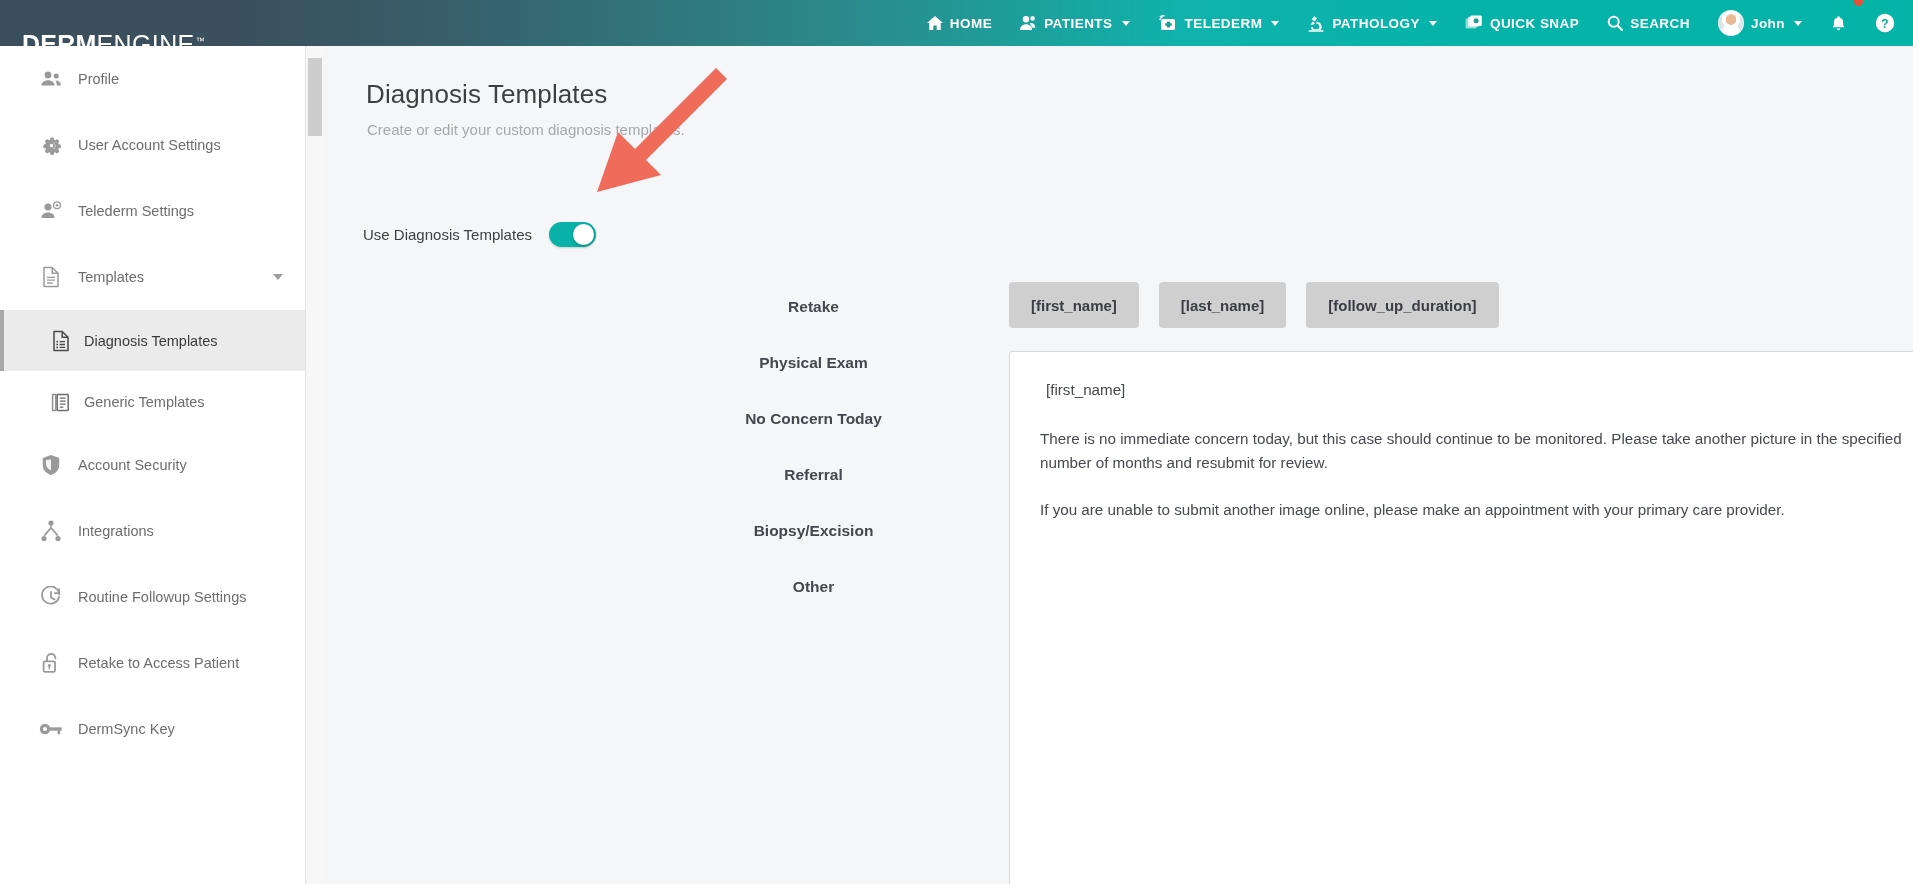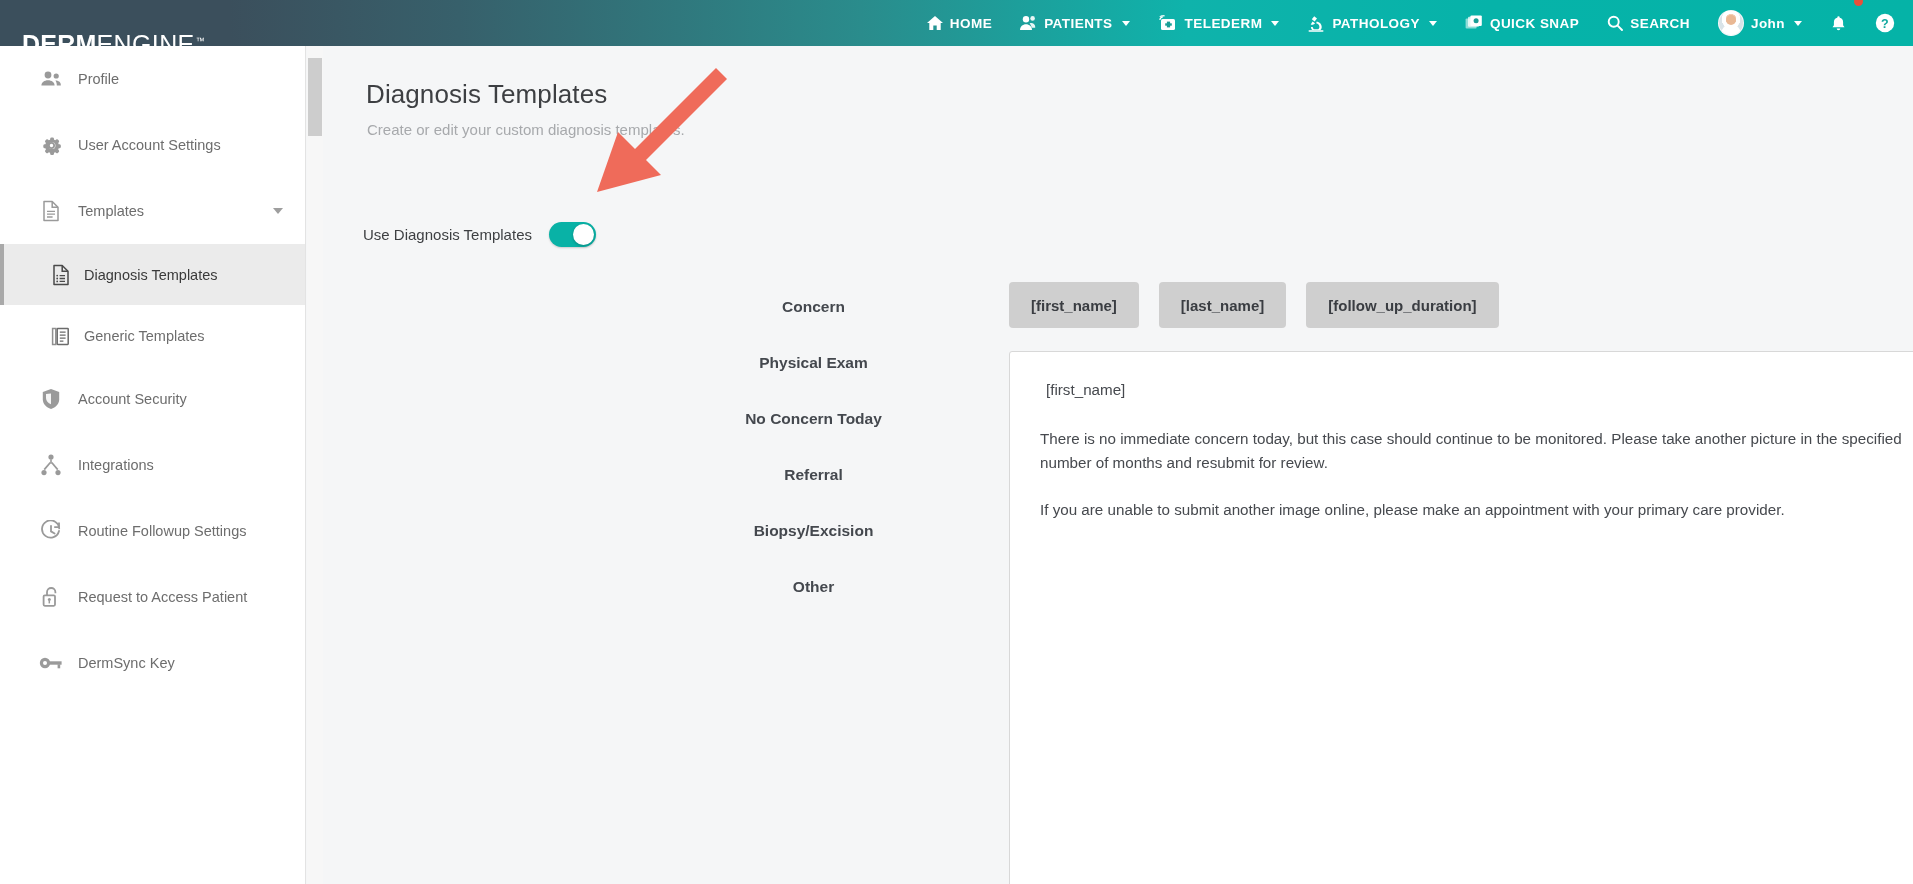--- a/index.html
+++ b/index.html
@@ -318,20 +318,31 @@
     <span class="side-ico">
       <svg width="21" height="21" viewBox="0 0 22 22" fill="currentColor">
           <path d="M11 7.3a3.7 3.7 0 1 0 0 7.4 3.7 3.7 0 0 0 0-7.4zm0 5.5a1.8 1.8 0 1 1 0-3.6 1.8 1.8 0 0 1 0 3.6z"></path>
           <path d="M20.2 12.8l-1.8-.5a7.5 7.5 0 0 0 0-1.6l1.8-.5-.7-2.6-1.8.4a7.5 7.5 0 0 0-.8-1.4l1.1-1.5-1.9-1.9-1.5 1.1a7.5 7.5 0 0 0-1.4-.8l.4-1.8-2.6-.7-.5 1.8a7.5 7.5 0 0 0-1.6 0L8.4 1 5.8 1.7l.4 1.8a7.5 7.5 0 0 0-1.4.8L3.3 3.2 1.4 5.1l1.1 1.5a7.5 7.5 0 0 0-.8 1.4l-1.8-.4L-.8 10.2l1.8.5a7.5 7.5 0 0 0 0 1.6l-1.8.5.7 2.6 1.8-.4a7.5 7.5 0 0 0 .8 1.4L1.4 17.9l1.9 1.9 1.5-1.1a7.5 7.5 0 0 0 1.4.8l-.4 1.8 2.6.7.5-1.8a7.5 7.5 0 0 0 1.6 0l.5 1.8 2.6-.7-.4-1.8a7.5 7.5 0 0 0 1.4-.8l1.5 1.1 1.9-1.9-1.1-1.5a7.5 7.5 0 0 0 .8-1.4l1.8.4z" opacity="0"></path>
           <path d="M11 2.6a1.4 1.4 0 0 0-1.4 1.2l-.1 1.1a6 6 0 0 0-1.3.5l-.9-.7a1.4 1.4 0 0 0-1.8.1l-.9.9a1.4 1.4 0 0 0-.1 1.8l.7.9a6 6 0 0 0-.5 1.3l-1.1.1a1.4 1.4 0 0 0-1.2 1.4v1.2a1.4 1.4 0 0 0 1.2 1.4l1.1.1a6 6 0 0 0 .5 1.3l-.7.9a1.4 1.4 0 0 0 .1 1.8l.9.9a1.4 1.4 0 0 0 1.8.1l.9-.7a6 6 0 0 0 1.3.5l.1 1.1a1.4 1.4 0 0 0 1.4 1.2h1.2a1.4 1.4 0 0 0 1.4-1.2l.1-1.1a6 6 0 0 0 1.3-.5l.9.7a1.4 1.4 0 0 0 1.8-.1l.9-.9a1.4 1.4 0 0 0 .1-1.8l-.7-.9a6 6 0 0 0 .5-1.3l1.1-.1a1.4 1.4 0 0 0 1.2-1.4v-1.2a1.4 1.4 0 0 0-1.2-1.4l-1.1-.1a6 6 0 0 0-.5-1.3l.7-.9a1.4 1.4 0 0 0-.1-1.8l-.9-.9a1.4 1.4 0 0 0-1.8-.1l-.9.7a6 6 0 0 0-1.3-.5l-.1-1.1a1.4 1.4 0 0 0-1.4-1.2zm.6 5.1a3.5 3.5 0 1 1 0 7 3.5 3.5 0 0 1 0-7z"></path>
         </svg>
     </span>
     <span class="side-label">User Account Settings</span>
   </div>
 
+  <div class="side-item">
+    <span class="side-ico">
+      <svg width="22" height="20" viewBox="0 0 22 20" fill="currentColor">
+          <circle cx="8" cy="6" r="3.6"></circle>
+          <path d="M1.4 17c0-3.3 2.9-5.5 6.6-5.5s6.6 2.2 6.6 5.5z"></path>
+          <circle cx="17" cy="4.2" r="3.4" fill="none" stroke="currentColor" stroke-width="1.3"></circle>
+          <circle cx="17" cy="4.2" r="1.2"></circle>
+        </svg>
+    </span>
+    <span class="side-label">Telederm Settings</span>
+  </div>
 
   <div class="side-item">
     <span class="side-ico">
       <svg width="18" height="22" viewBox="0 0 18 22" fill="none" stroke="currentColor" stroke-width="1.5">
         <path d="M2 1.5h8.2L16 7.2v13.3H2z" stroke-linejoin="round"></path>
         <path d="M10.2 1.6v5.6H16"></path>
         <path d="M5 11.4h8M5 14.2h8M5 17h5.6" stroke-width="1.3"></path>
       </svg>
     </span>
     <span class="side-label">Templates</span>
@@ -401,21 +412,21 @@
 
   <div class="side-item">
     <span class="side-ico">
       <svg width="20" height="22" viewBox="0 0 20 22" fill="none" stroke="currentColor" stroke-width="1.8">
         <rect x="2.6" y="9.4" width="11.4" height="10.4" rx="1.2"></rect>
         <path d="M6 9.4V6.2a4.2 4.2 0 0 1 8.4 0v1.1"></path>
         <circle cx="8.3" cy="13.6" r="1.5" fill="currentColor" stroke="none"></circle>
         <path d="M8.3 15v2.4" stroke-width="1.5"></path>
       </svg>
     </span>
-    <span class="side-label">Request to Access Patient</span>
+    <span class="side-label">Retake to Access Patient</span>
   </div>
 
   <div class="side-item">
     <span class="side-ico">
       <svg width="24" height="16" viewBox="0 0 24 16" fill="currentColor">
         <circle cx="6" cy="8" r="5.2"></circle>
           <circle cx="6" cy="8" r="2" fill="#fff"></circle>
         <rect x="10" y="6.3" width="12.6" height="3.4"></rect>
         <rect x="18.6" y="9.3" width="2.6" height="4"></rect>
       </svg>
@@ -435,21 +446,21 @@
   <div class="page-sub">Create or edit your custom diagnosis templates.</div>
 
   <div class="toggle-row">
     <span class="toggle-label">Use Diagnosis Templates</span>
     <span class="toggle">
       <span class="knob"></span>
     </span>
   </div>
 
   <div class="tpl-list">
-    <div class="tpl-btn">Concern</div>
+    <div class="tpl-btn">Retake</div>
     <div class="tpl-btn">Physical Exam</div>
     <div class="tpl-btn">No Concern Today</div>
     <div class="tpl-btn">Referral</div>
     <div class="tpl-btn">Biopsy/Excision</div>
     <div class="tpl-btn">Other</div>
   </div>
 
   <div class="chips">
     <div class="chip">[first_name]</div>
     <div class="chip">[last_name]</div>

